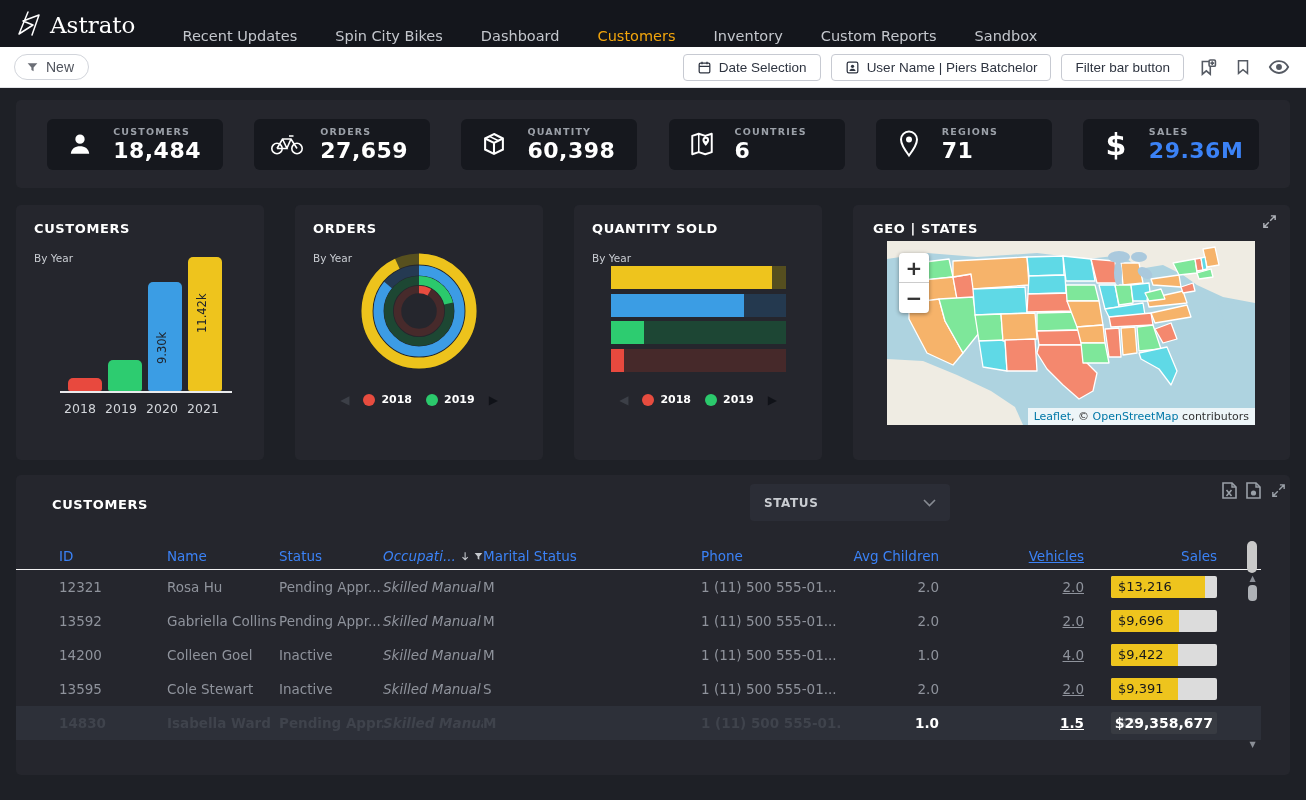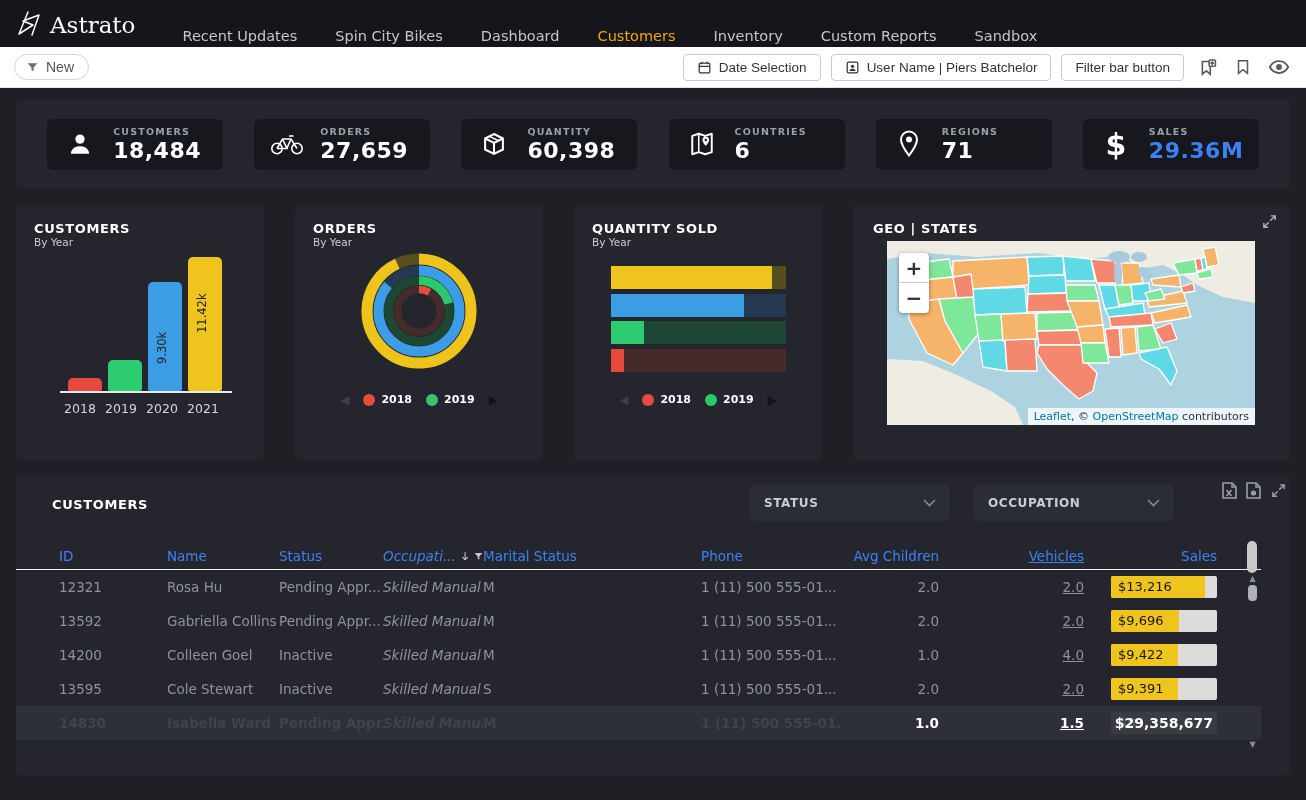--- a/index.html
+++ b/index.html
@@ -30,21 +30,21 @@
     display:flex; align-items:center; padding-left:16px; gap:16px; }
   .kpi-icon { width:34px; display:flex; justify-content:center; }
   .kpi-label { color:#9ba0a8; font-size:9.5px; font-weight:bold; letter-spacing:1.2px; }
   .kpi-value { color:#fff; font-size:22px; font-weight:bold; margin-top:1px; letter-spacing:.5px; }
   .kpi-value.accent { color:#3b82f6; }
   
   .charts-row { display:flex; gap:31px; margin-bottom:15px; }
   .chart-panel { width:248px; height:255px; position:relative; padding:16px 18px; }
   .map-chart-panel { flex:1; height:255px; position:relative; padding:16px 20px; }
   .c-title { color:#fff; font-size:13px; font-weight:bold; letter-spacing:.6px; }
-  .c-sub { color:#c9ccd2; font-size:10.5px; margin-top:0; }
+  .c-sub { color:#c9ccd2; font-size:10.5px; margin-top:16px; }
   
   .vplot { position:absolute; left:44px; top:52px; width:172px; height:136px; border-bottom:2px solid #e9eaec; }
   .vbar { position:absolute; bottom:0; width:34px; border-radius:5px 5px 2px 2px; }
   .vbar-label { position:absolute; transform:rotate(-90deg); transform-origin:left bottom;
     color:#20242b; font-size:11.5px; white-space:nowrap; }
   .x-labels { position:absolute; left:44px; top:196px; width:172px; display:flex; }
   .x-labels span { width:40px; margin-right:1px; text-align:center; color:#d2d5da; font-size:12.5px; }
   
   .donut-wrap { position:absolute; left:63px; top:45px; }
   
@@ -424,26 +424,20 @@
 
   <div class="panel table-panel">
     <div class="t-title">CUSTOMERS</div>
 
     <div class="dd" style="left:734px;">
       <span class="dd-label">STATUS</span>
       <svg width="13" height="8" viewBox="0 0 13 8">
           <path d="M1 1l5.5 5.5L12 1" fill="none" stroke="#878b93" stroke-width="1.6"></path>
         </svg>
     </div>
-    <div class="dd" style="left:958px;">
-      <span class="dd-label">OCCUPATION</span>
-      <svg width="13" height="8" viewBox="0 0 13 8">
-          <path d="M1 1l5.5 5.5L12 1" fill="none" stroke="#878b93" stroke-width="1.6"></path>
-        </svg>
-    </div>
 
     <div class="t-icons">
       <span class="ic">
         <svg width="15" height="17" viewBox="0 0 15 17">
             <path d="M1 1h9l4 4v11H1z" fill="none" stroke="#9aa0a8" stroke-width="1.6"></path>
             <path d="M10 1v4h4" fill="none" stroke="#9aa0a8" stroke-width="1.4"></path>
             <path d="M4.5 8l5 6M9.5 8l-5 6" stroke="#9aa0a8" stroke-width="1.6"></path>
           </svg>
       </span>
       <span class="ic">

